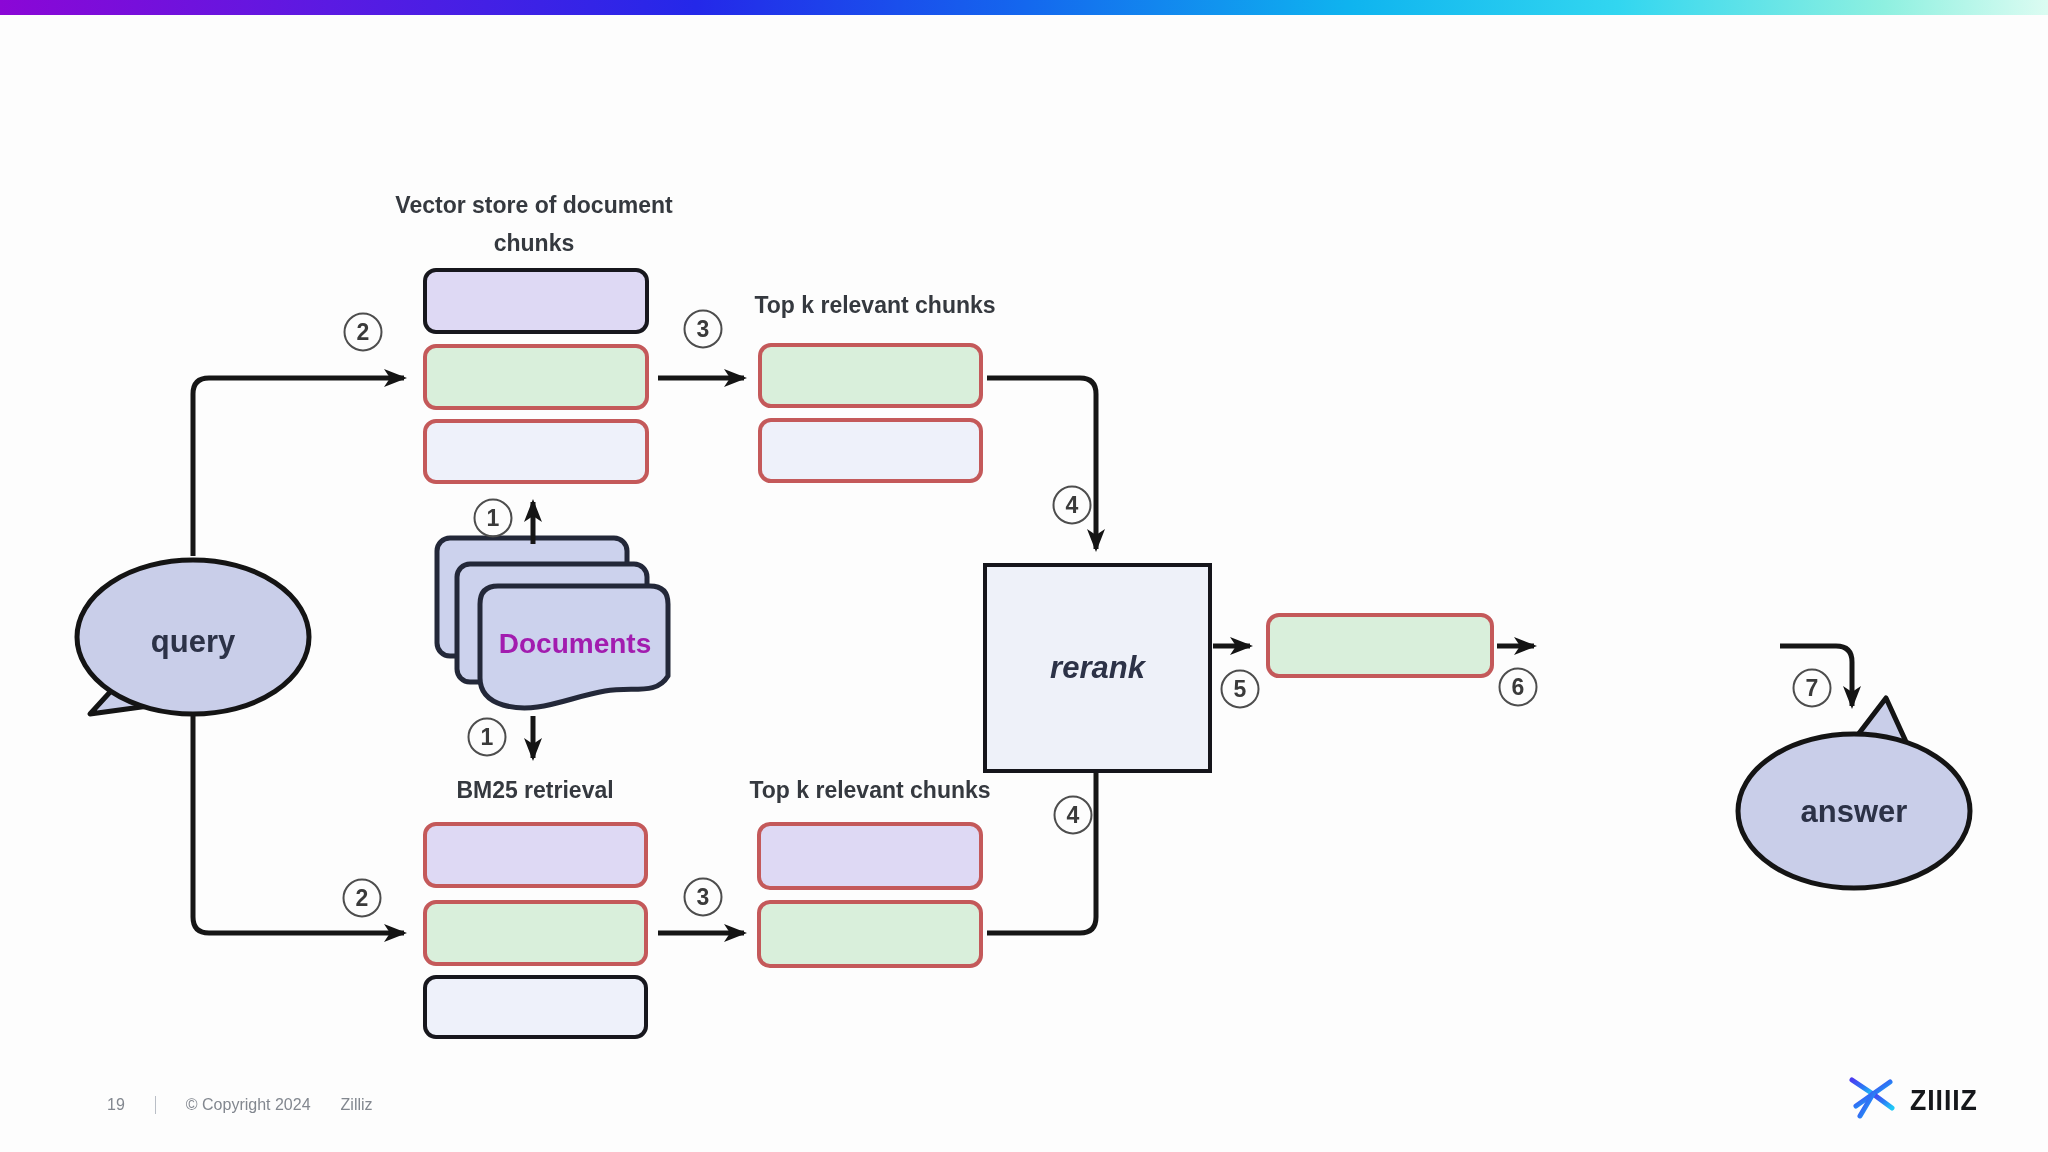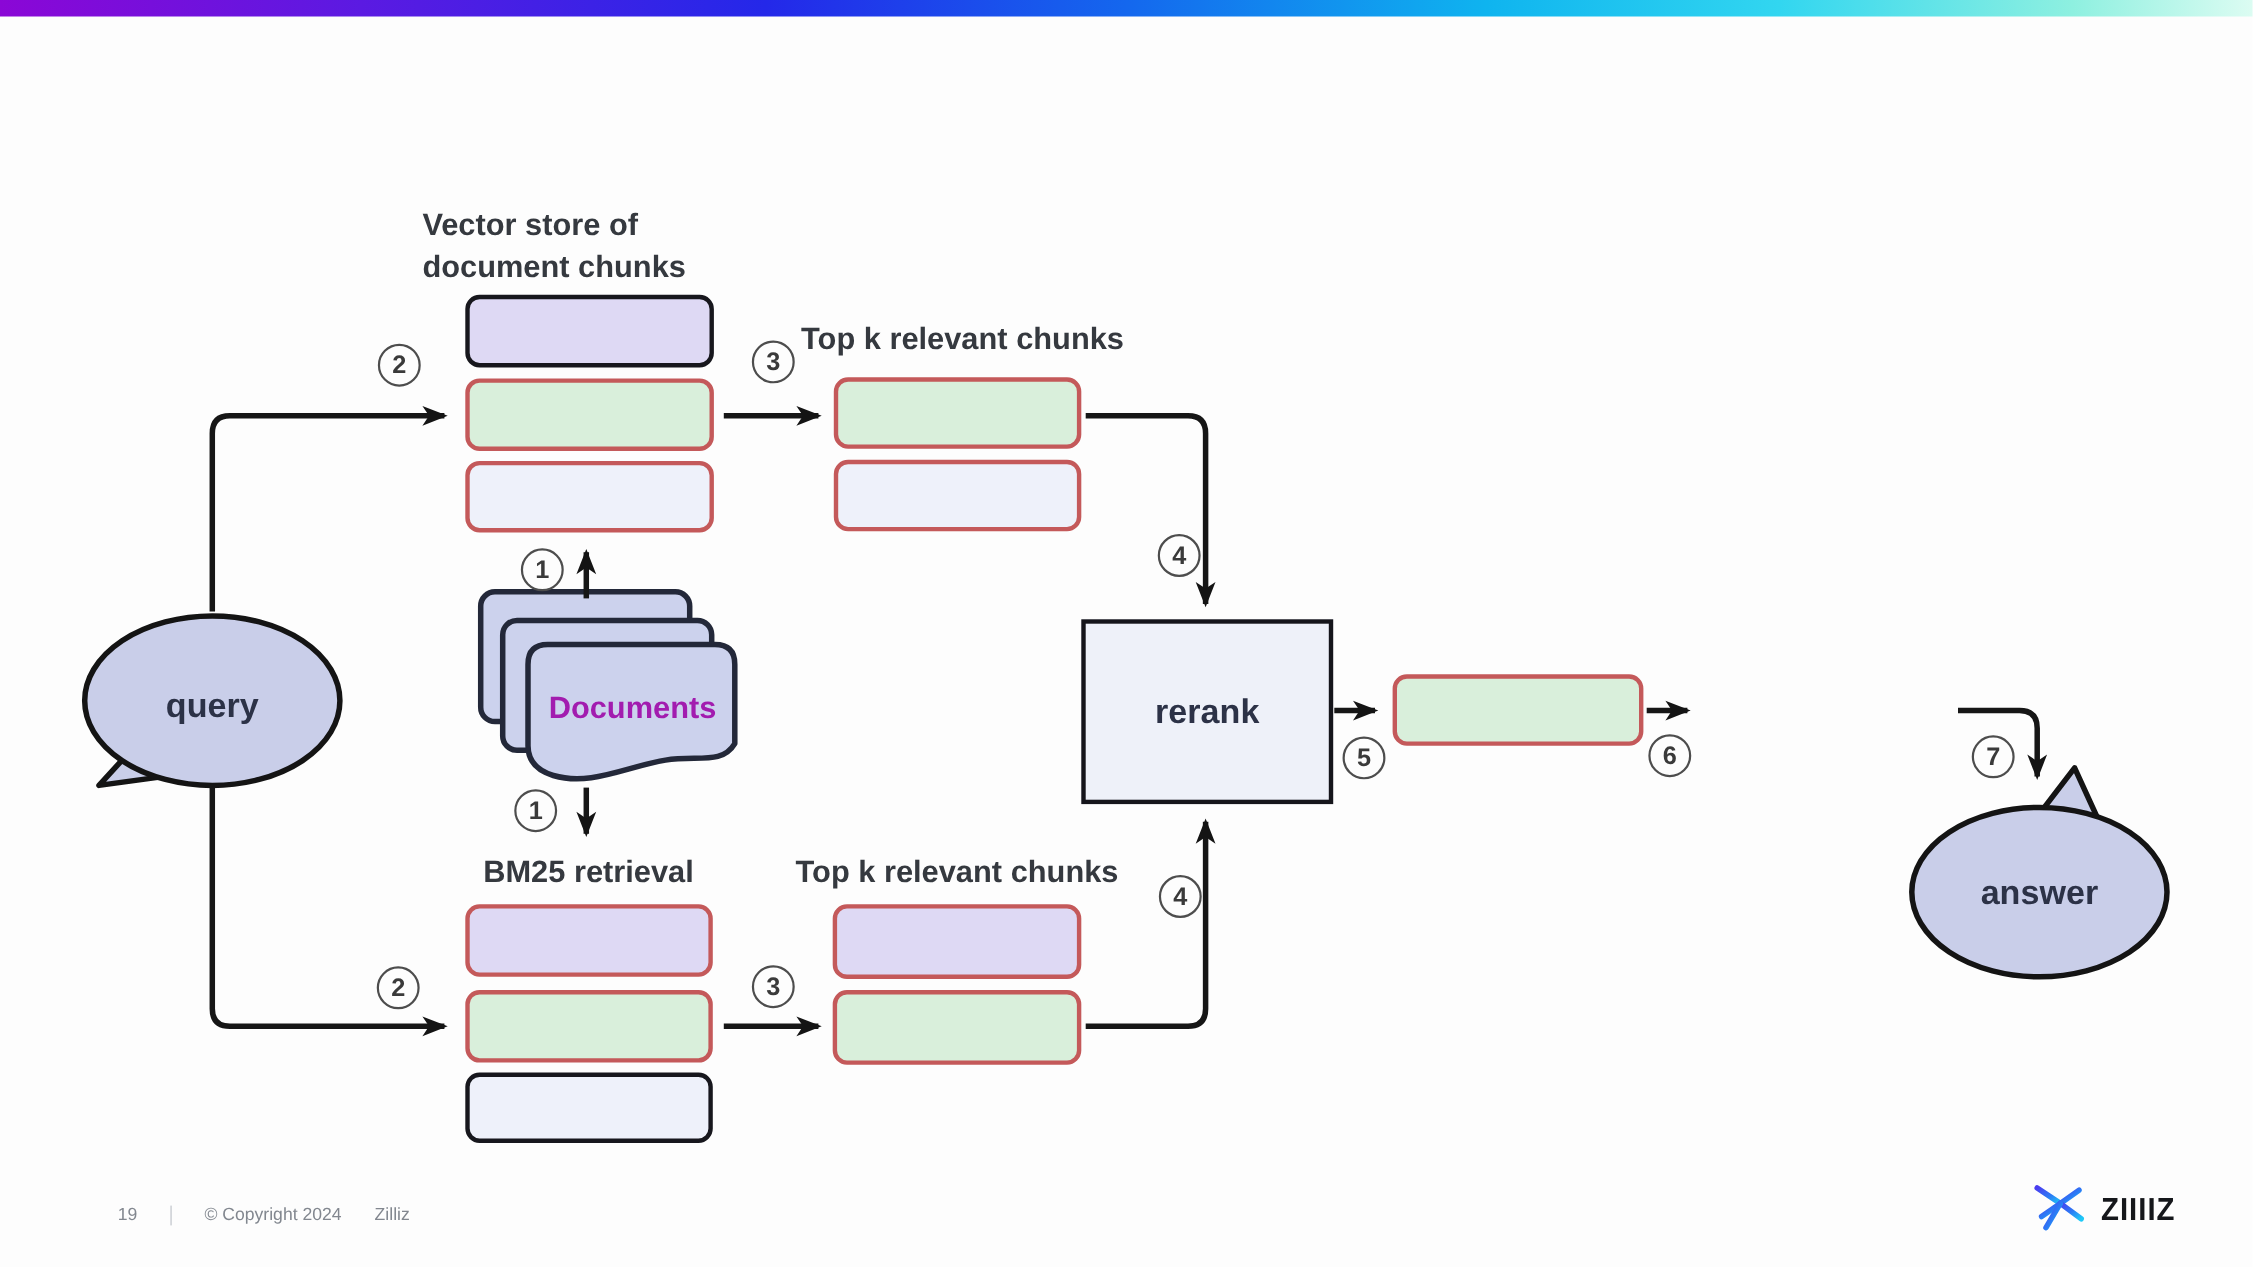--- a/index.html
+++ b/index.html
@@ -10,22 +10,22 @@
   }
   .topbar{
     position:absolute; left:0; top:0; width:2048px; height:15px;
     background:linear-gradient(90deg,#8b07d6 0%,#5b1ae2 16%,#2428e9 34%,#1467ee 50%,#0fb4ef 66%,#32d6f0 79%,#8ef0e0 92%,#dcfcf2 100%);
   }
   .title{
     position:absolute; left:986px; top:62px; transform:translateX(-50%);
     font-size:47px; font-weight:800; letter-spacing:-0.5px; color:#2b2f36; white-space:nowrap;
   }
   .dlabel{
-    position:absolute; font-size:28px; font-weight:700; color:#35393f;
-    white-space:nowrap; transform:translateX(-50%); text-align:left;
+    position:absolute; font-size:23px; font-weight:700; color:#35393f;
+    white-space:nowrap; transform:translateX(-50%); text-align:center;
   }
   .dlabel.wrap{ white-space:normal; transform:none; line-height:38px; }
   .box{ position:absolute; border-radius:13px; box-sizing:border-box; }
   .bd-black{ border:4px solid #17171d; }
   .bd-red{ border:4px solid #c4595a; }
   .fill-purple{ background:#ded9f4; }
   .fill-green{ background:#d9efdb; }
   .fill-pale{ background:#eef1fa; }
   .process{
     position:absolute; box-sizing:border-box; background:#eef1f9; border:4.5px solid #15151b;
@@ -121,21 +121,21 @@
 
   <div class="box fill-purple bd-red" style="left:423px; top:822px; width:225px; height:66px;"></div>
   <div class="box fill-green bd-red" style="left:423px; top:900px; width:225px; height:66px;"></div>
   <div class="box fill-pale bd-black" style="left:423px; top:975px; width:225px; height:64px;"></div>
 
   <div class="box fill-purple bd-red" style="left:757px; top:822px; width:226px; height:68px;"></div>
   <div class="box fill-green bd-red" style="left:757px; top:900px; width:226px; height:68px;"></div>
 
   <div class="box fill-green bd-red" style="left:1266px; top:613px; width:228px; height:65px;"></div>
 
-  <div class="process" style="left:983px; top:563px; width:229px; height:168px;">
+  <div class="process" style="left:983px; top:563px; width:229px; height:210px;font-style:italic;">
     <span>rerank</span>
   </div>
 
   <div class="bubble-label" style="left:193px; top:642px;">query</div>
   <div class="bubble-label" style="left:1854px; top:812px;">answer</div>
   <div class="doc-label" style="left:575px; top:644px;">Documents</div>
 
   <div class="badge" style="left:363px; top:332px;">2</div>
   <div class="badge" style="left:703px; top:329px;">3</div>
   <div class="badge" style="left:493px; top:518px;">1</div>

